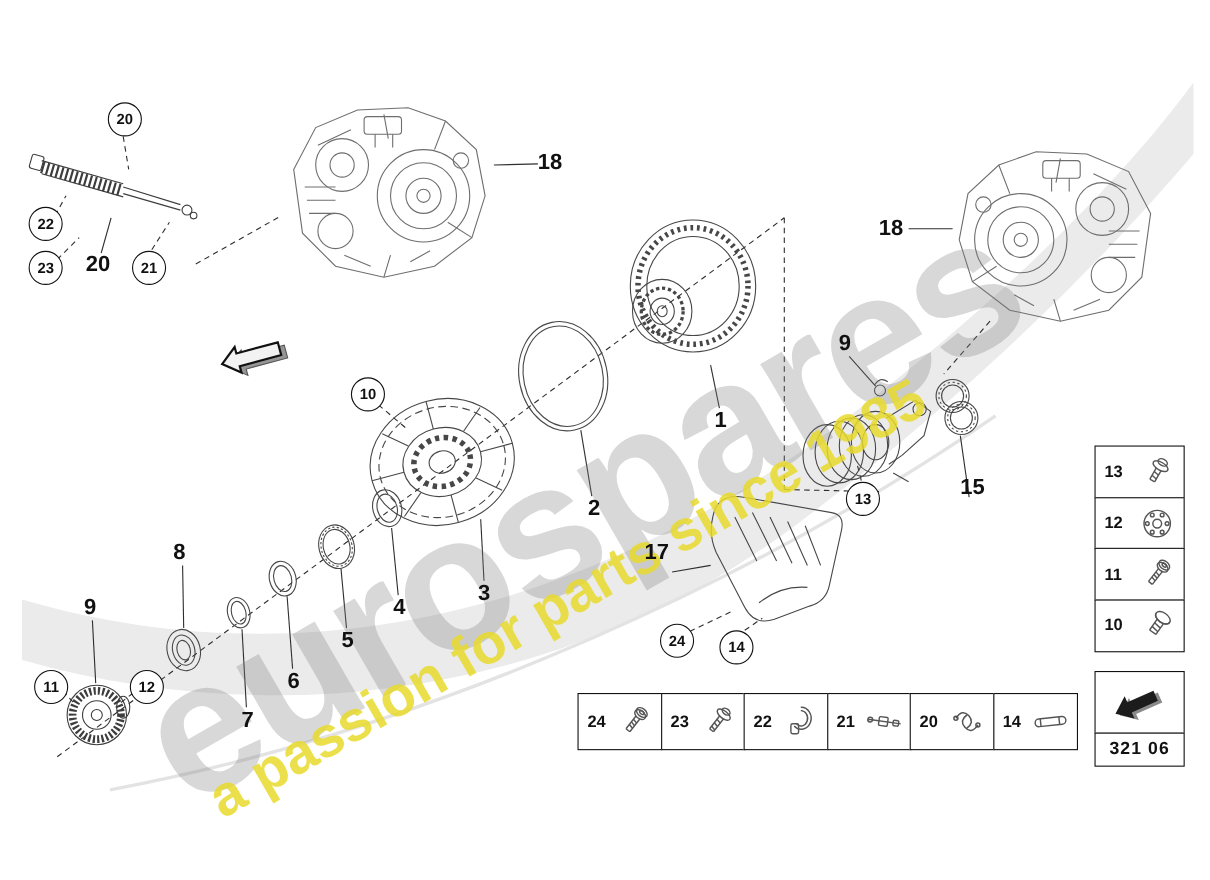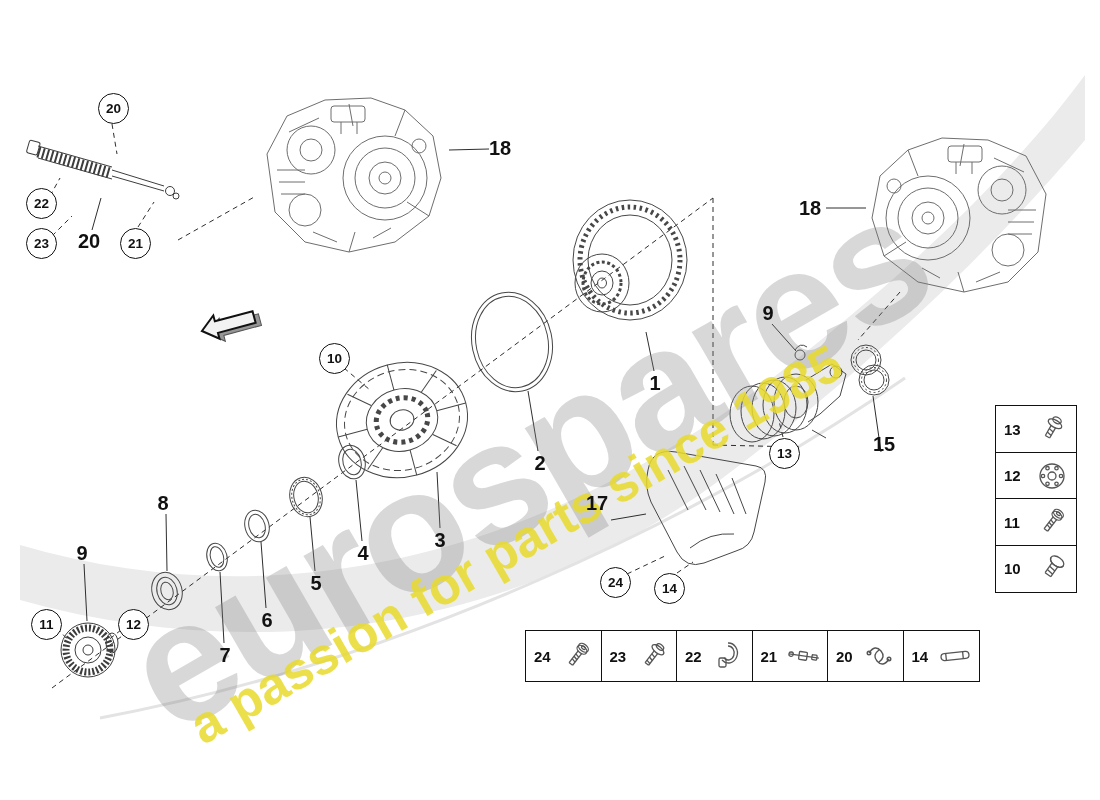--- a/index.html
+++ b/index.html
@@ -380,14 +380,25 @@
       <svg class="cicon" width="36" height="36" viewBox="0 0 36 36">
         <g fill="none" stroke="#555" stroke-width="1.3" transform="rotate(-6 18 18)">
           <rect x="4" y="14.5" width="28" height="7" rx="3.4"></rect>
           <line x1="9" y1="14.5" x2="9" y2="21.5"></line>
             <line x1="26" y1="14.5" x2="26" y2="21.5"></line>
         </g>
       </svg>
     </div>
   </div>
 
+  <div class="code-box">
+    <div class="arrow-box">
+      <svg width="62" height="46" viewBox="0 0 62 46">
+        <g transform="translate(31,23) rotate(-24)">
+          <polygon points="-21,3 -7,-8 -7,-2 19,-2 19,8 -7,8 -7,14" fill="#8a8a8a"></polygon>
+          <polygon points="-24,0 -10,-11 -10,-5 16,-5 16,5 -10,5 -10,11" fill="#1c1c1c"></polygon>
+        </g>
+      </svg>
+    </div>
+    <div class="code-bar">321 06</div>
+  </div>
 
 </div>
 
 </body></html>

